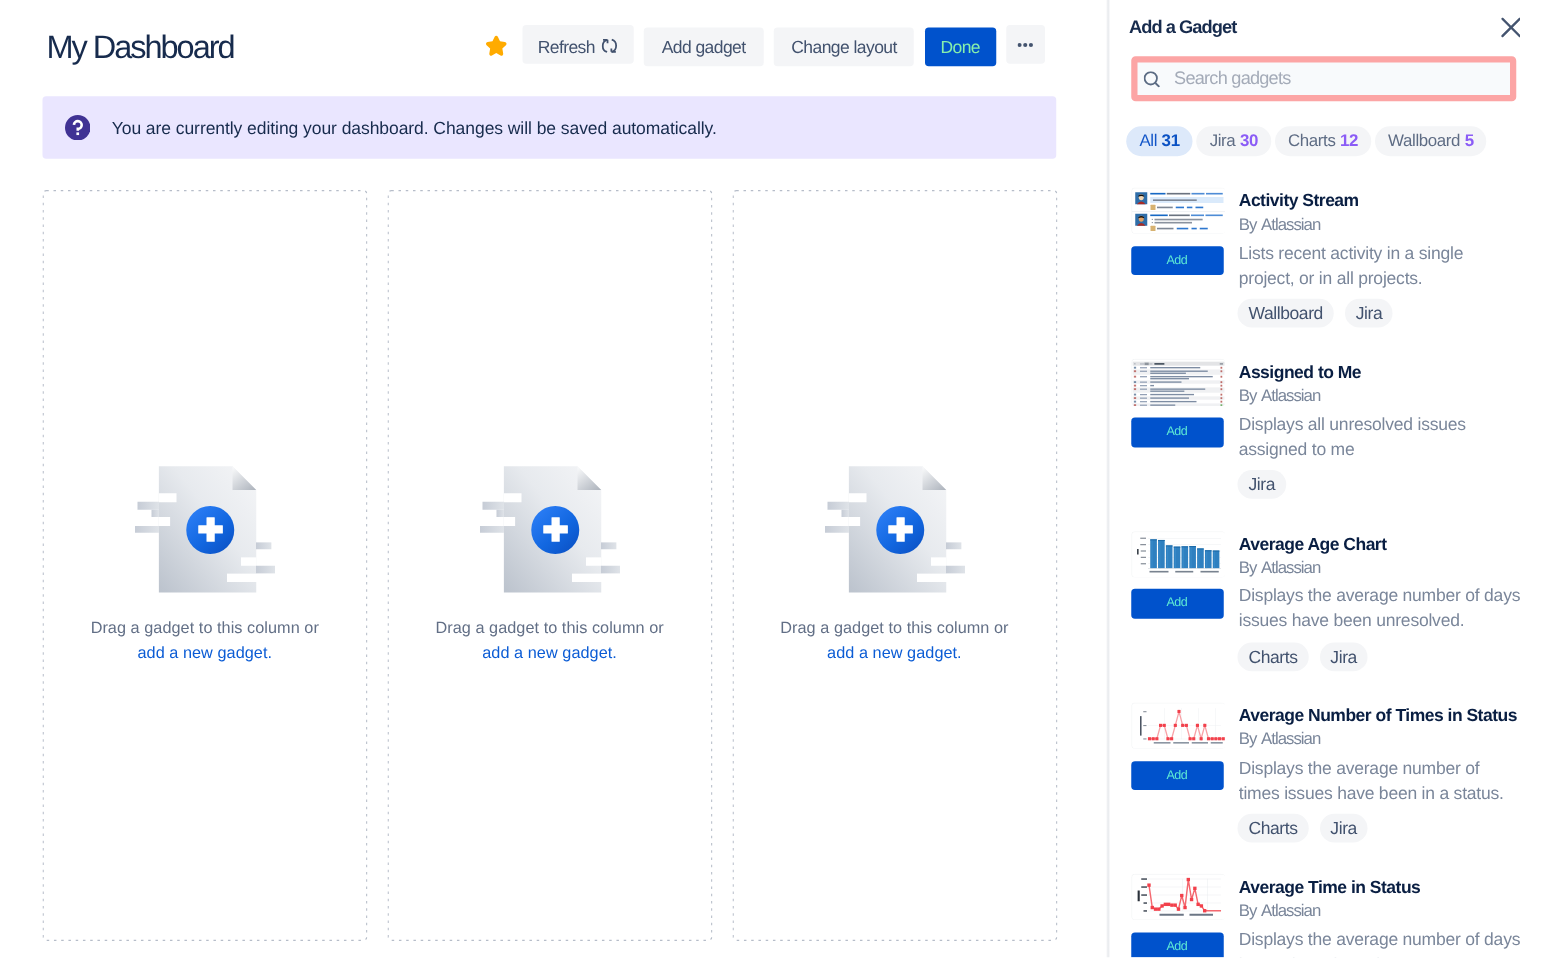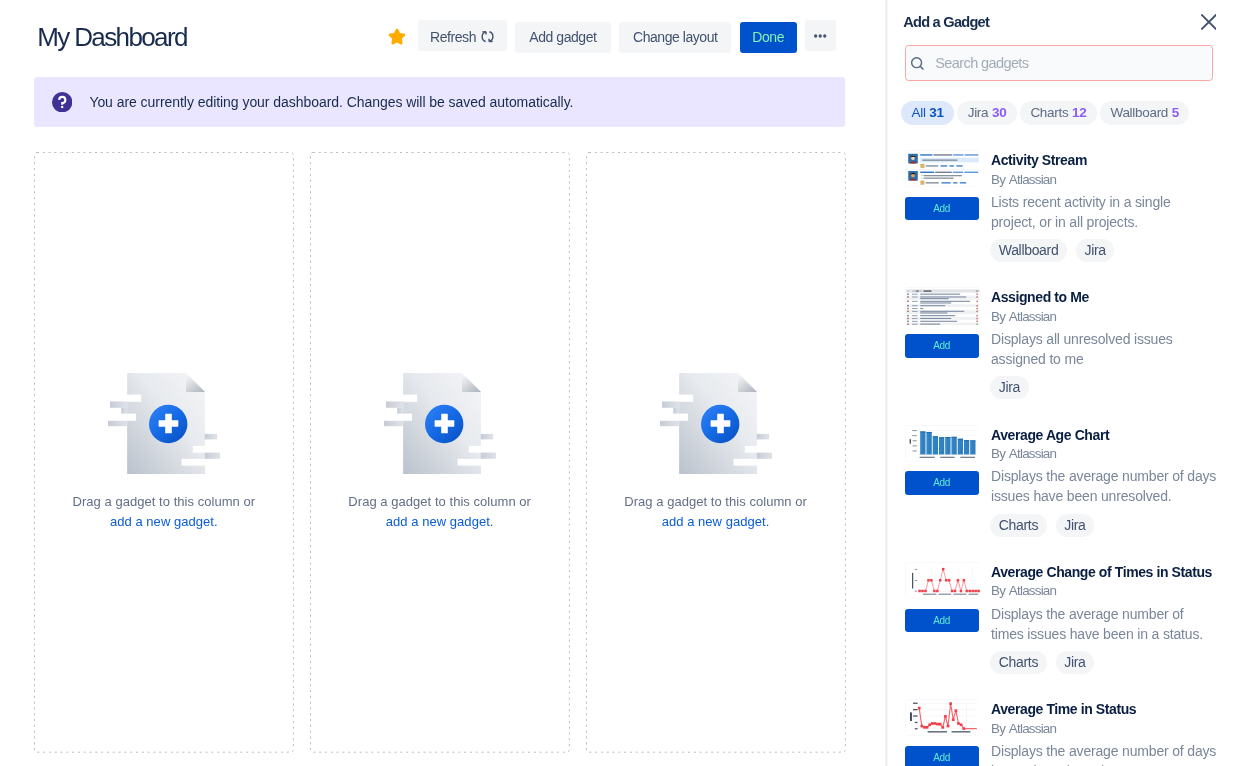--- a/index.html
+++ b/index.html
@@ -79,21 +79,21 @@
   #panel-header { position:absolute; left:17.2px; top:9.5px; width:316px; height:24px; }
   #panel-title { font-size:14.6px; font-weight:700; color:#172B4D; line-height:24px; letter-spacing:-0.75px; }
   #panel-close {
     position:absolute; right:-1.2px; top:0.2px; width:24px; height:24px;
     display:flex; align-items:center; justify-content:center; cursor:pointer;
     background:none;border:none;padding:0;
   }
 
   #search-wrap {
     position:absolute; left:18.7px; top:44.8px; width:308px; height:36.6px;
-    border:1px solid #fca5a5; border-radius:3.5px; background:#F8FAFC;
+    border:5px solid #fca5a5; border-radius:3.5px; background:#F8FAFC;
     display:flex; align-items:center; padding:0 7.3px;
   }
   #search-input {
     border:none; outline:none; flex:1; font-family:inherit; font-size:14.5px;
     color:#172B4D; background:transparent; margin-left:7.1px; letter-spacing:-0.6px;
   }
   #search-input::placeholder { color:#A4ABB8; opacity:1; }
 
   #filters { position:absolute; left:15px; top:100.5px; height:24.2px; display:flex; gap:3px; }
   .pill {
@@ -588,21 +588,21 @@
             <rect x="66.45" y="27.75" width="2.5" height="2.5" fill="#F2404B"></rect>
             <rect x="69.40" y="27.75" width="2.5" height="2.5" fill="#F2404B"></rect>
             <rect x="72.35" y="27.75" width="2.5" height="2.5" fill="#F2404B"></rect>
     <rect x="18" y="31.6" width="13.4" height="1.3" fill="#8C96A3"></rect>
             <rect x="33.6" y="31.6" width="12.6" height="1.3" fill="#8C96A3"></rect>
             <rect x="48.4" y="31.6" width="13" height="1.3" fill="#8C96A3"></rect>
             <rect x="63.6" y="31.6" width="9.6" height="1.3" fill="#8C96A3"></rect>
   </svg>
         </div>
     <button class="g-add" data-bind="panel.gadgets.3.add_label">Add</button>
-    <div class="g-title" data-bind="panel.gadgets.3.title">Average Change of Times in Status</div>
+    <div class="g-title" data-bind="panel.gadgets.3.title">Average Number of Times in Status</div>
     <div class="g-by" data-bind="panel.gadgets.3.author">By Atlassian</div>
     <div class="g-desc" data-bind="panel.gadgets.3.description">Displays the average number of times issues have been in a status.</div>
     <div class="g-tags">
           <span class="g-tag" data-bind="panel.gadgets.3.tags.0">Charts</span>
           <span class="g-tag" data-bind="panel.gadgets.3.tags.1">Jira</span>
         </div>
       </div>
       <div class="gadget-item">
     <div class="g-thumb">
           <svg width="75.8" height="37.3" viewBox="0 0 75.8 37.3">

